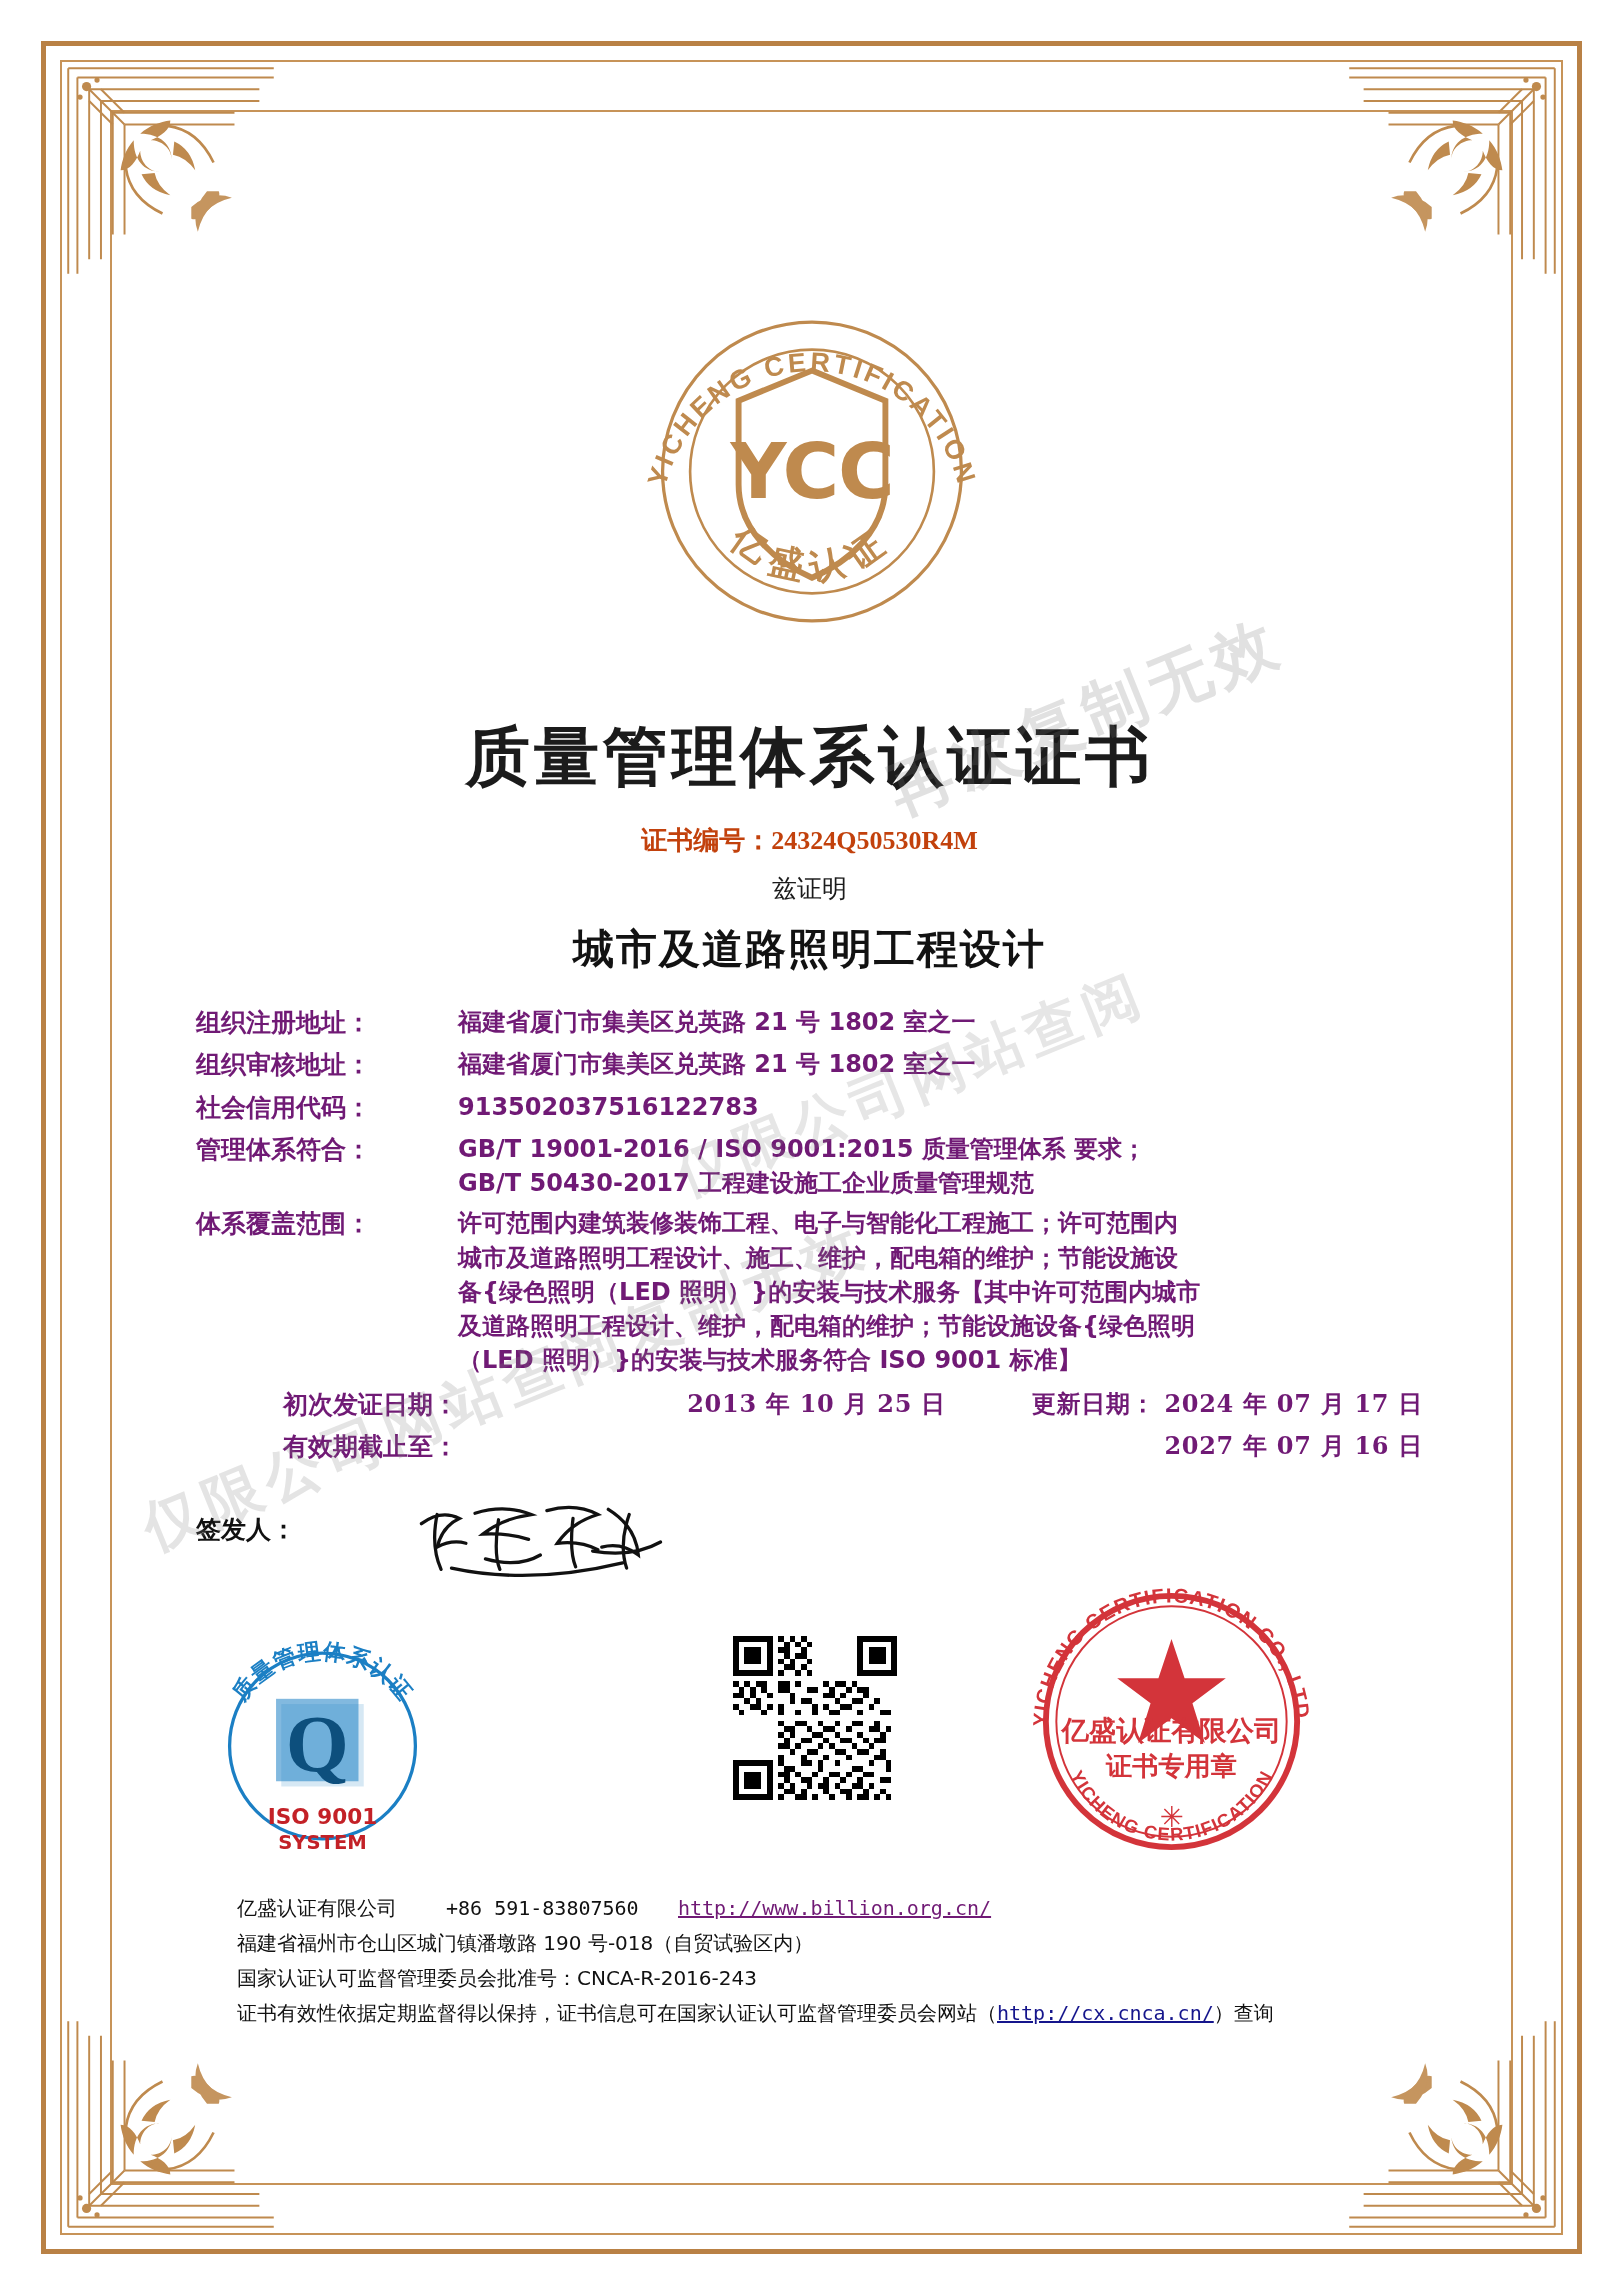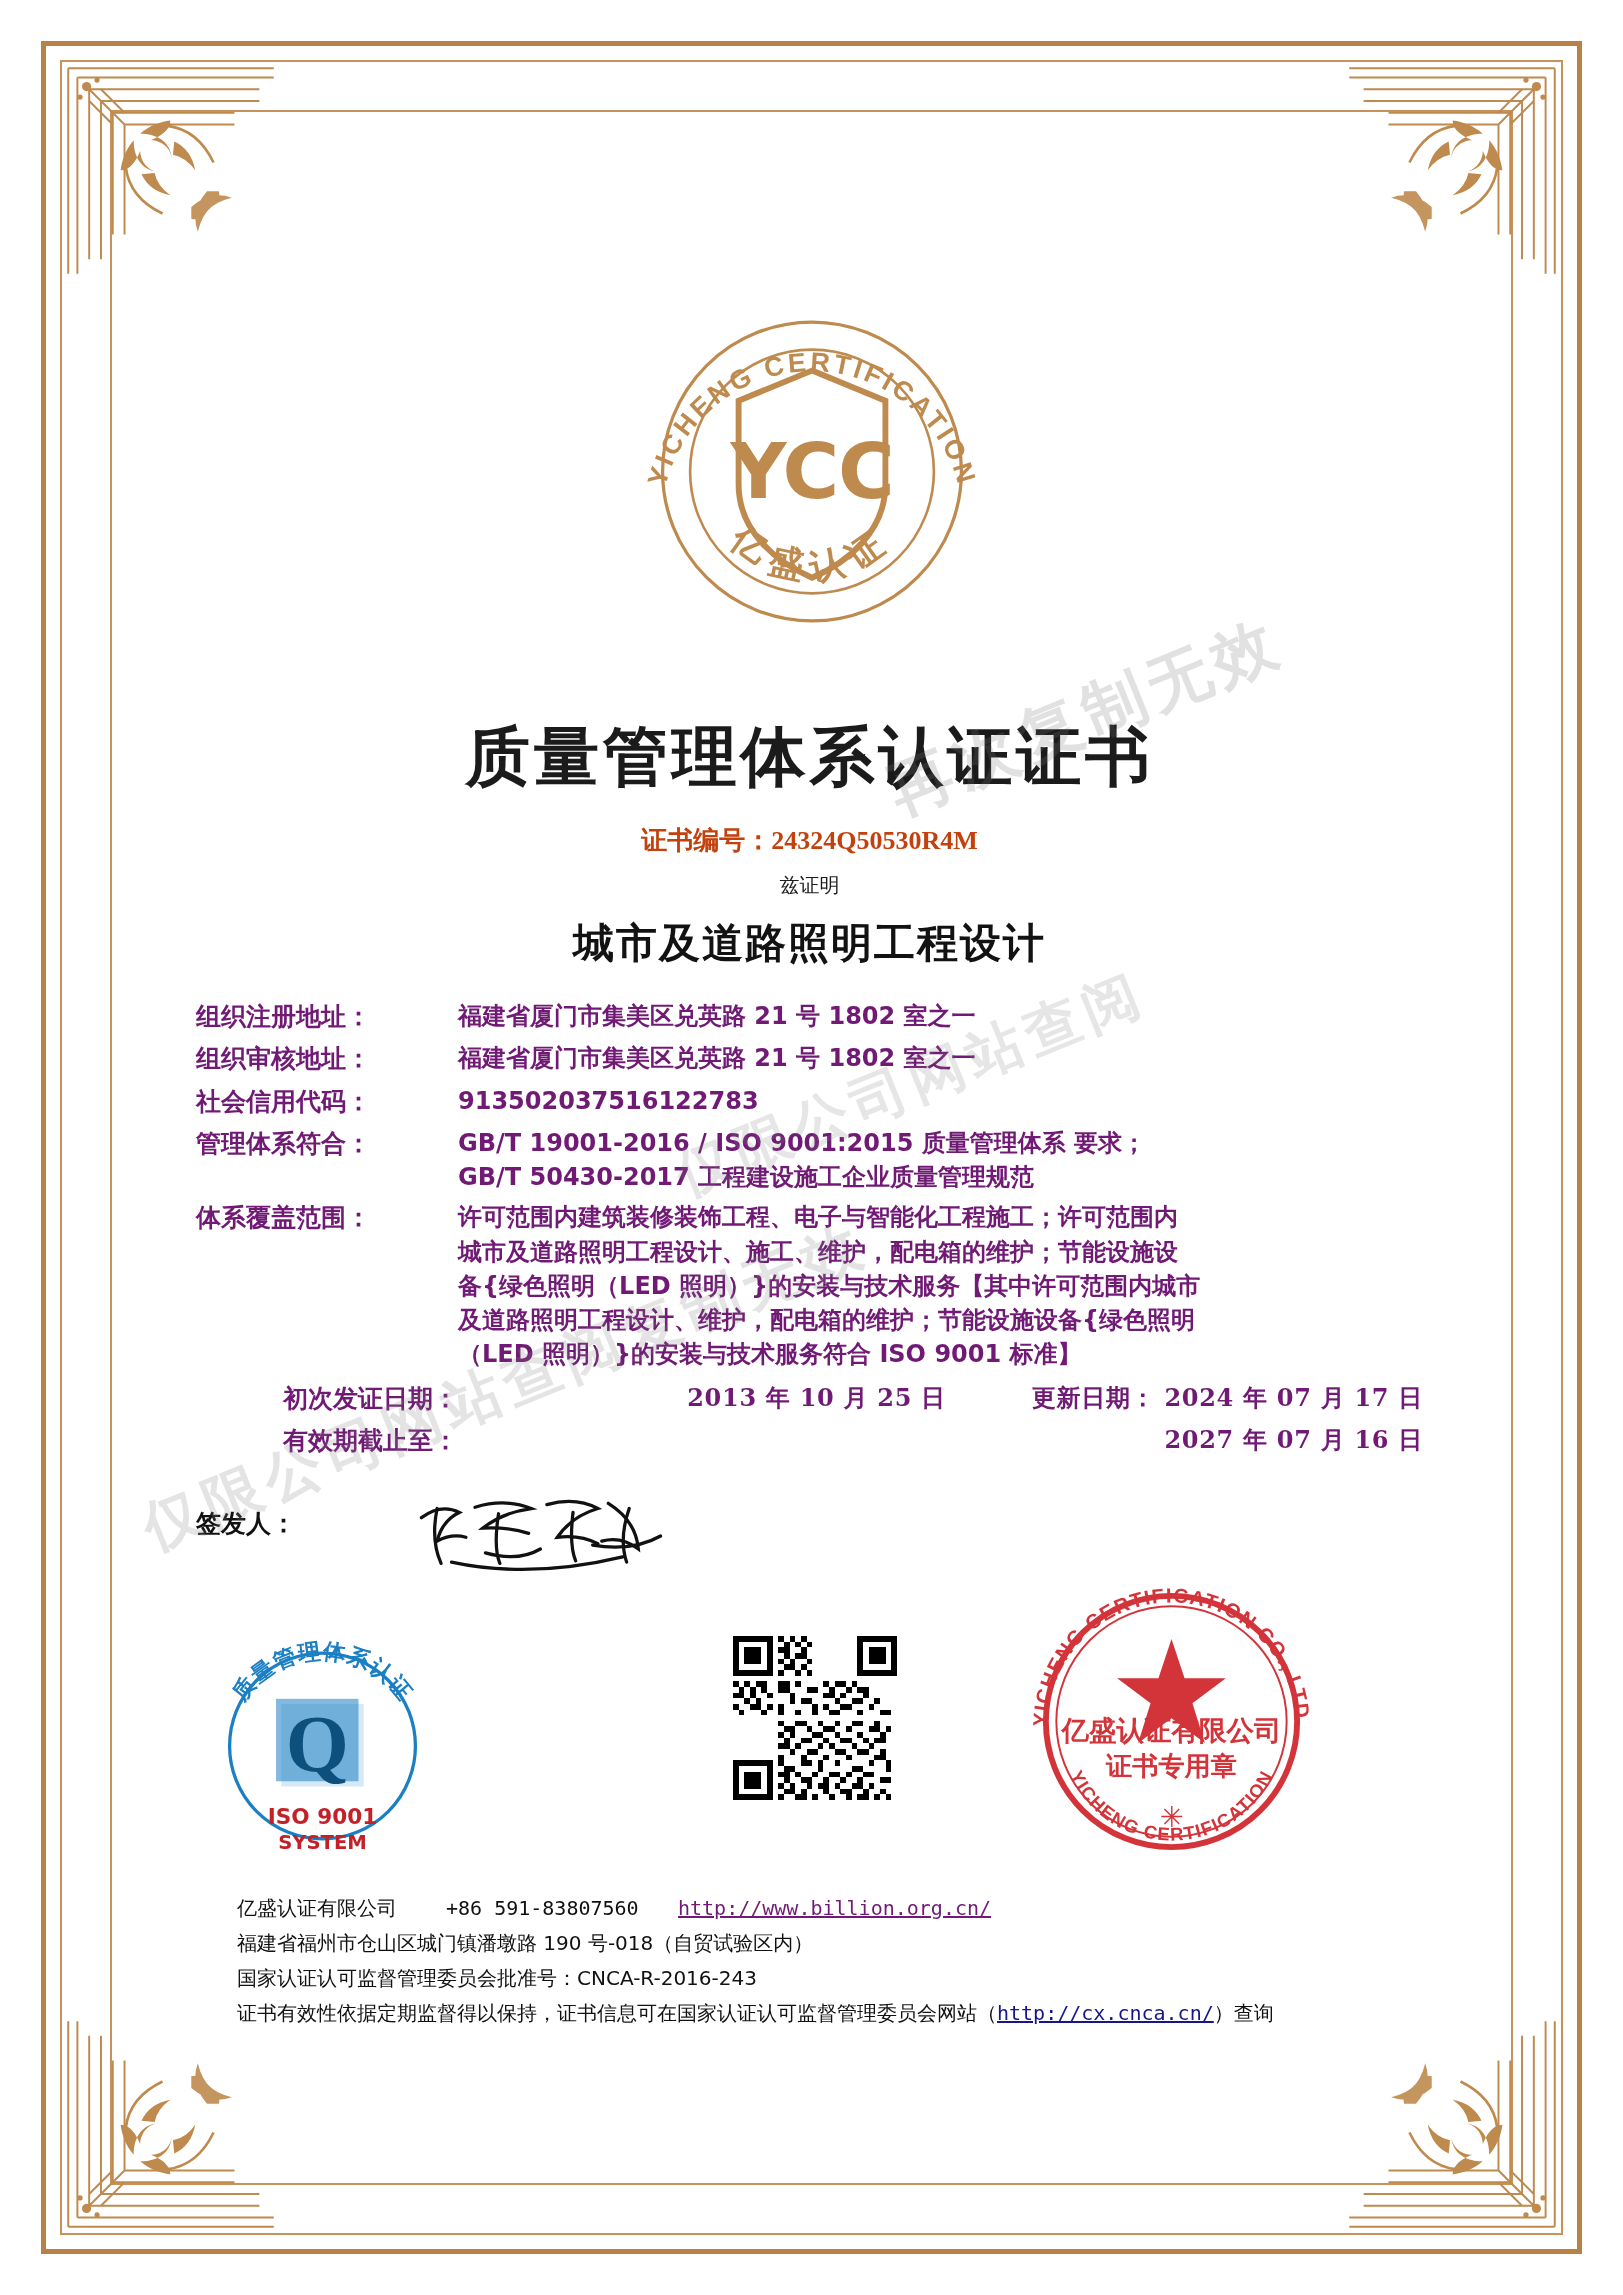--- a/index.html
+++ b/index.html
@@ -54,21 +54,21 @@
   }
   .cert-no{
     text-align:center;
     font-size:26px;
     font-weight:bold;
     color:#c2410c;
     margin-bottom:14.4px;
   }
   .hereby{
     text-align:center;
-    font-size:20px;
+    font-size:25px;
     color:#1b1b1b;
     margin-bottom:17px;
   }
   .company{
     text-align:center;
     font-family:"DejaVu Sans", sans-serif;
     font-weight:bold;
     font-size:41px;
     letter-spacing:2px;
     color:#121212;

